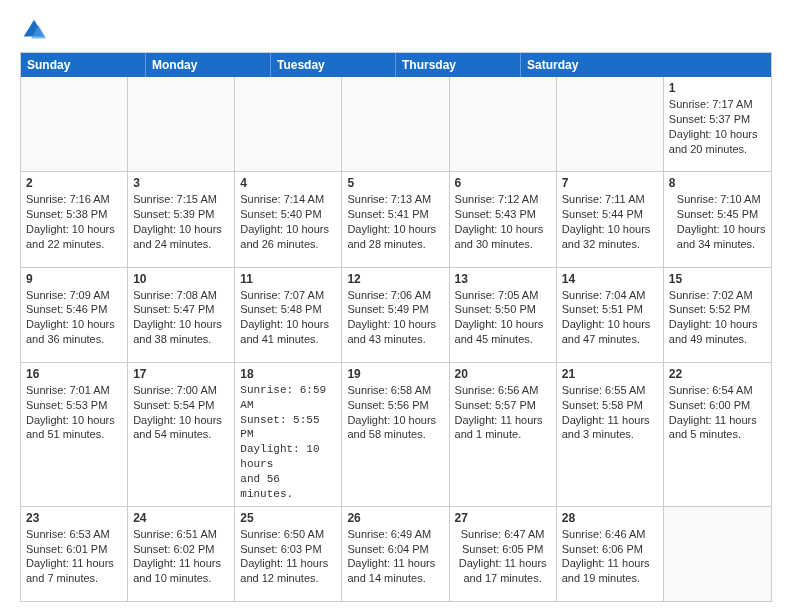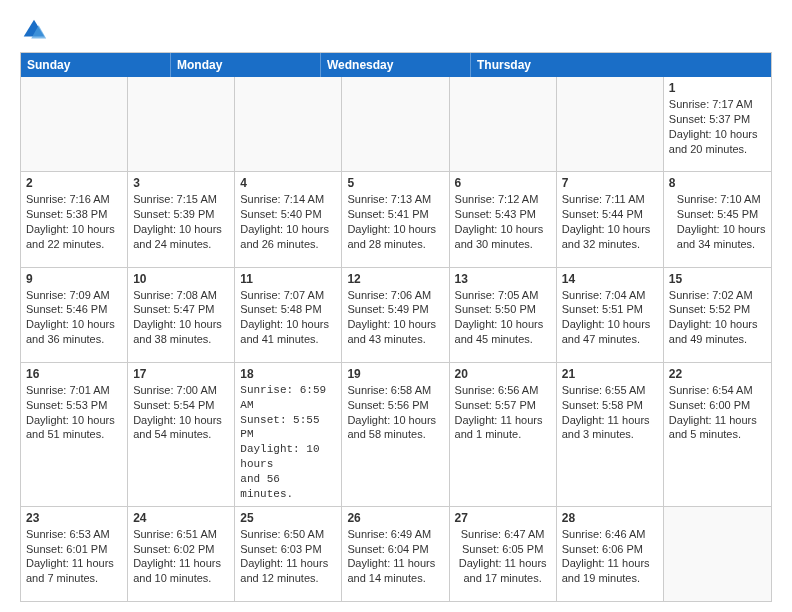--- a/index.html
+++ b/index.html
@@ -61,21 +61,21 @@
       color: #555;
     }
     .calendar {
       flex: 1;
       display: flex;
       flex-direction: column;
       border: 1px solid #ccc;
     }
     .cal-header {
       display: grid;
-      grid-template-columns: repeat(5, 1fr);
+      grid-template-columns: repeat(6, 1fr);
       background: #1a6ec7;
     }
     .cal-header-cell {
       color: #fff;
       font-size: 12px;
       font-weight: bold;
       padding: 5px 6px;
       text-align: left;
       border-right: 1px solid rgba(255,255,255,0.3);
     }
@@ -132,22 +132,23 @@
     <div class="title-area">
       <div class="month-title"></div>
       <div class="location"></div>
     </div>
   </div>
 
   <div class="calendar">
     <div class="cal-header" id="cal-header">
         <div class="cal-header-cell">Sunday</div>
         <div class="cal-header-cell">Monday</div>
-        <div class="cal-header-cell">Wednesday</div>
+        <div class="cal-header-cell">Tuesday</div>
         <div class="cal-header-cell">Thursday</div>
+        <div class="cal-header-cell">Saturday</div>
       </div>
     <div class="cal-body" id="cal-body">
         <div class="cal-row">
           <div class="cal-cell empty"></div>
           <div class="cal-cell empty"></div>
           <div class="cal-cell empty"></div>
           <div class="cal-cell empty"></div>
           <div class="cal-cell empty"></div>
           <div class="cal-cell empty"></div>
           <div class="cal-cell">

